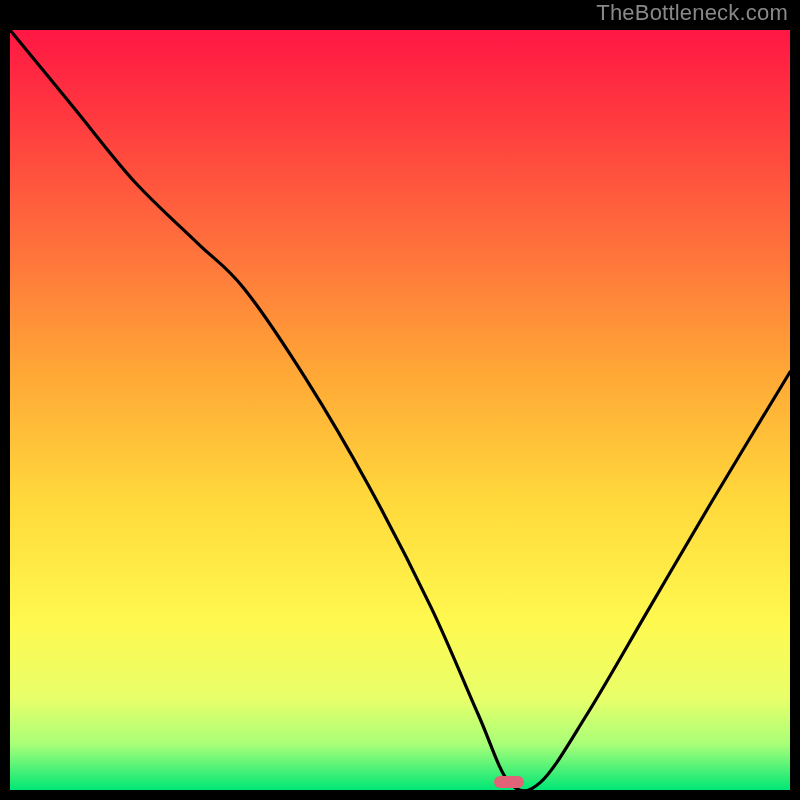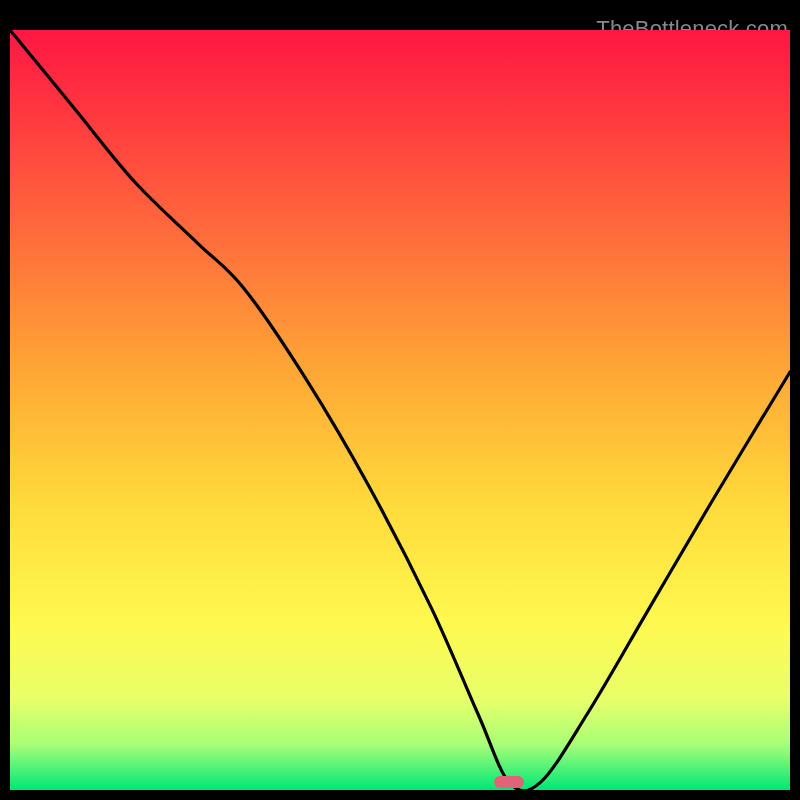--- a/index.html
+++ b/index.html
@@ -36,21 +36,21 @@
   }
   .marker {
     position: absolute;
     width: 30px;
     height: 12px;
     border-radius: 6px;
     transform: translate(-50%, -50%);
   }
   .watermark {
     position: absolute;
-    top: 16px;
+    top: 0;
     right: 12px;
     color: #888;
     font-size: 22px;
     font-weight: 500;
     letter-spacing: 0.2px;
     user-select: none;
   }
 </style>
 </head>
 <body>

